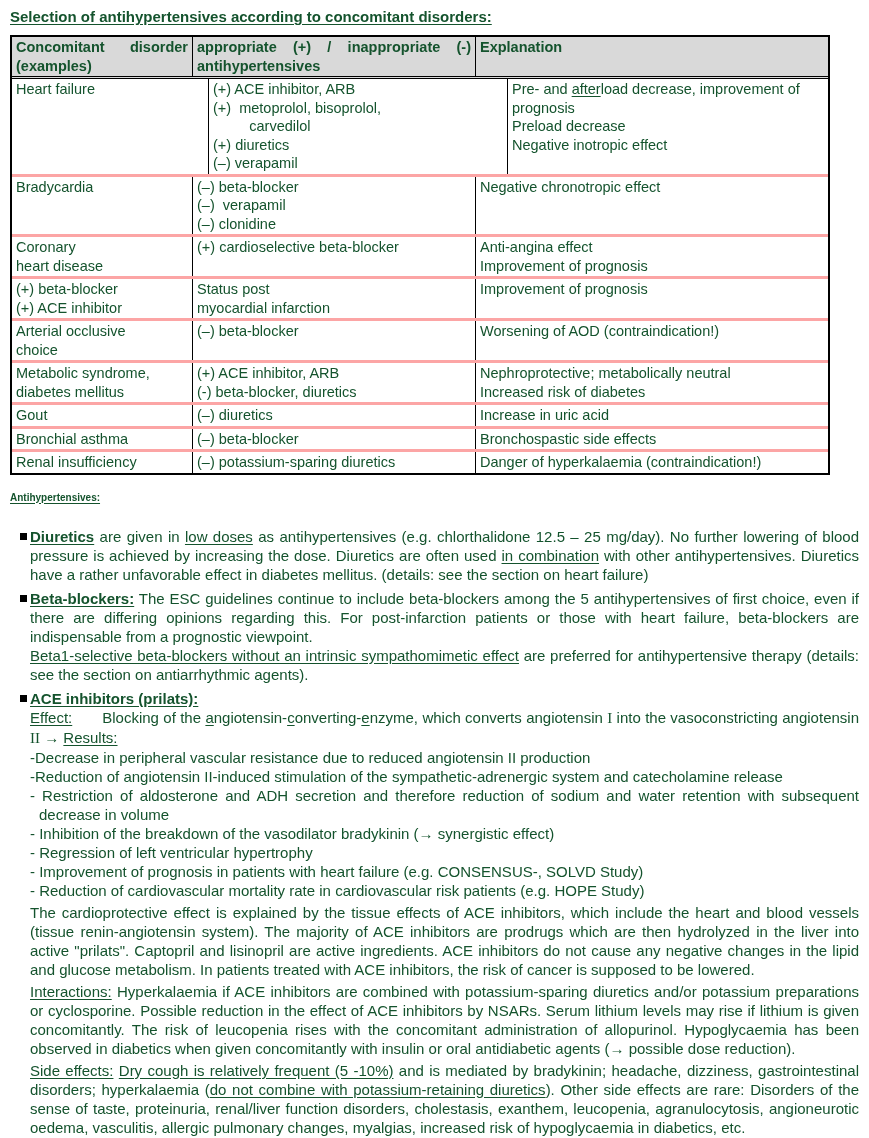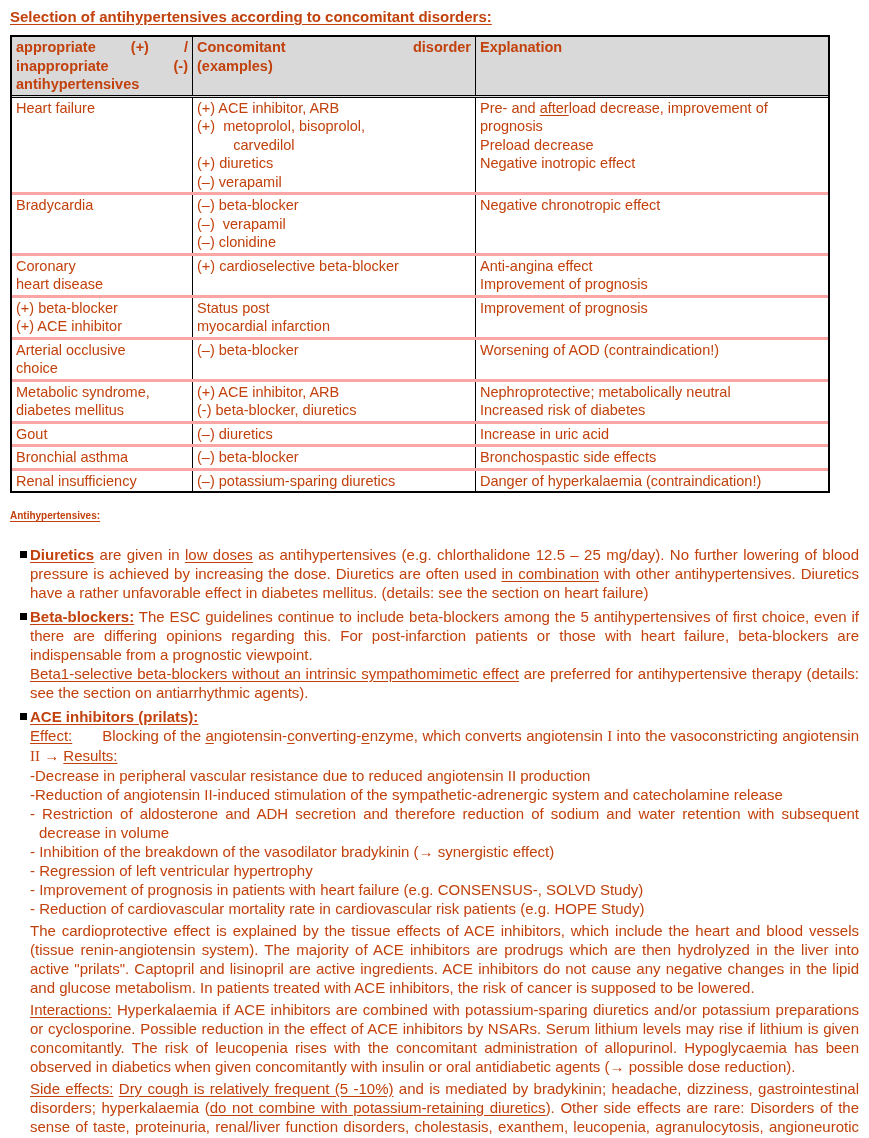--- a/index.html
+++ b/index.html
@@ -2,32 +2,32 @@
 <html><head>
 <meta charset="utf-8">
 <style>
   html,body{margin:0;padding:0;background:#fff;}
   .page{
     position:relative;
     width:869px;height:1138px;
     box-sizing:border-box;
     padding:8px 10px 0 10px;
     background:#fff;
-    color:#c2410c;
+    color:#14532d;
     font-family:"Liberation Sans", sans-serif;
     overflow:hidden;
   }
   
   .title{font-size:15px;line-height:18px;font-weight:bold;margin:0 0 9px 0;}
   
   .tbl{width:816px;border:2px solid #000;}
   .thead-row,.tr{display:grid;grid-template-columns:180px 283px 1fr;}
   .thead-row{background:#d9d9d9;font-weight:bold;border-bottom:3px double #000;}
   .tr{border-top:3px solid #fca5a5;}
-  .tr:first-child{border-top:none;}
+  .tr:first-child{border-top:none;gap:16px;}
   .th,.td{padding:1px 4px;font-size:14.5px;line-height:18.5px;box-sizing:border-box;}
   .th + .th, .td + .td{border-left:1px solid #000;}
   .hline{text-align:justify;text-align-last:justify;}
   .cline{white-space:pre-wrap;}
   
   .sections{width:849px;}
   .sec-heading{font-size:10px;line-height:19px;margin-top:13px;}
   .bullets{margin-top:20px;}
   .bi{position:relative;padding-left:20px;margin-top:5px;}
   .bsq{position:absolute;left:10px;top:6px;width:7px;height:7px;background:#000;display:inline-block;}
@@ -40,26 +40,26 @@
 </style>
 </head>
 <body>
 
 <div class="page">
   <div class="title"><b><u>Selection of antihypertensives according to concomitant disorders:</u></b></div>
 
   <div class="tbl">
     <div class="thead-row">
         <div class="th">
+          <div class="hline">Concomitant disorder</div>
+          <div class="hline">(examples)</div>
+        </div>
+        <div class="th">
           <div class="hline">appropriate (+) / inappropriate (-)</div>
           <div class="hline">antihypertensives</div>
-        </div>
-        <div class="th">
-          <div class="hline">Concomitant disorder</div>
-          <div class="hline">(examples)</div>
         </div>
         <div class="th">
           <div class="hline">Explanation</div>
         </div>
       </div>
     <div>
         <div class="tr">
           <div class="td">
             <div class="cline">Heart failure</div>
           </div>

